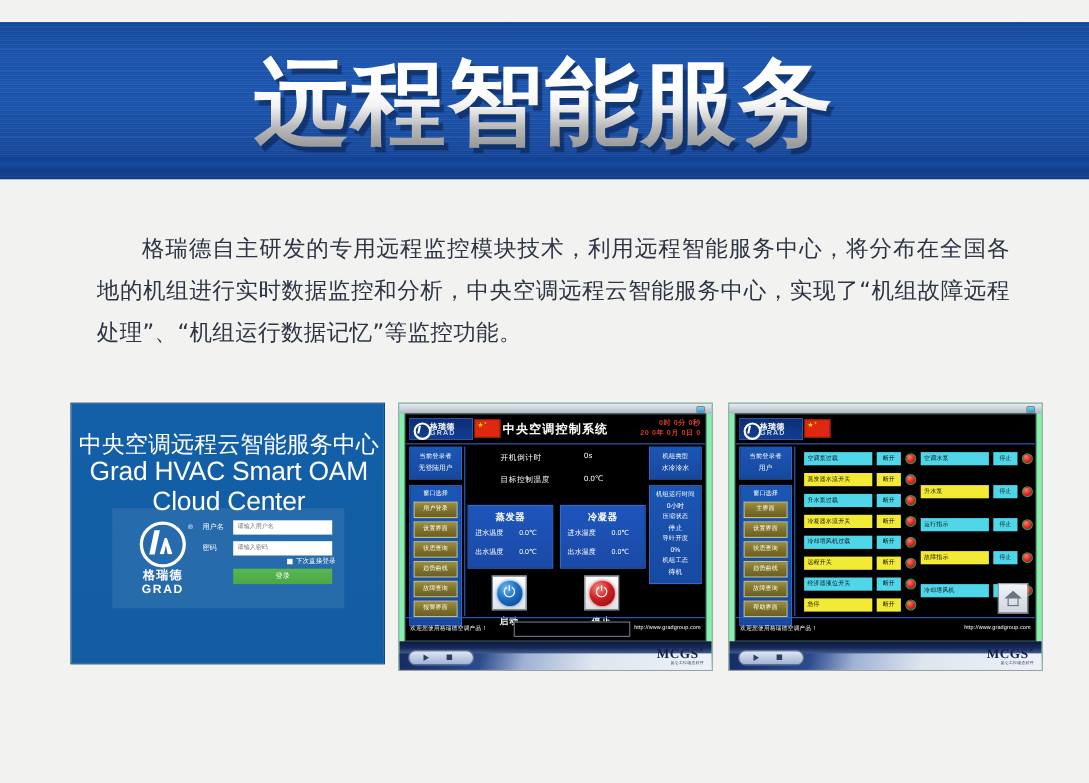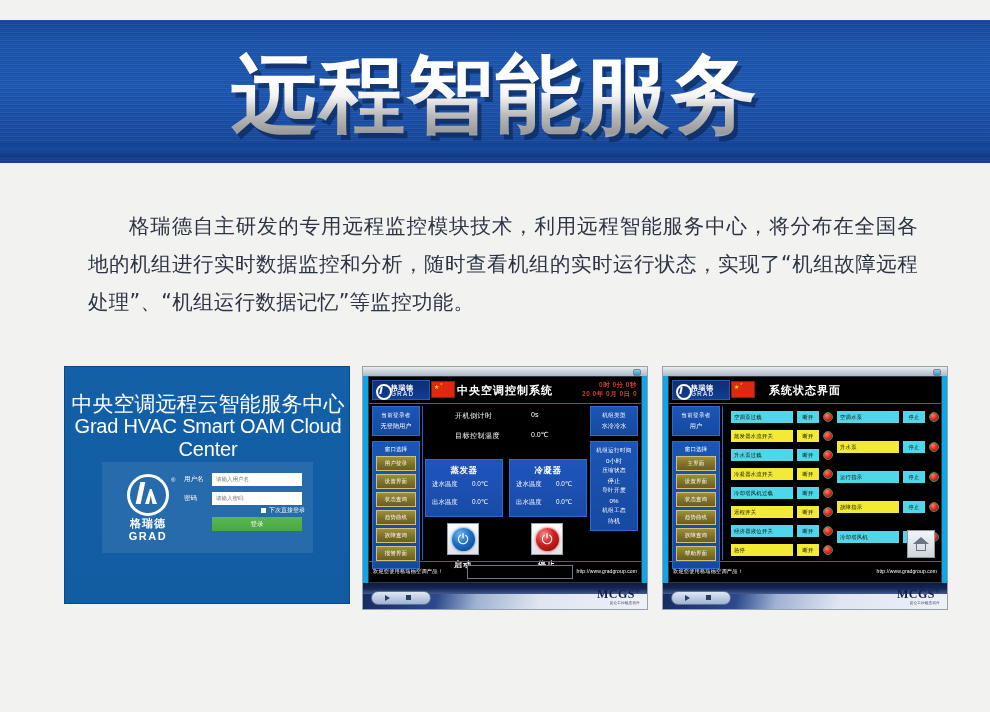--- a/index.html
+++ b/index.html
@@ -73,21 +73,21 @@
     border:1px solid #0d4a85;
     overflow:hidden;
   }
   .login-title-cn{
     position:absolute;left:0;top:23px;width:286px;text-align:center;
     font-family:"DejaVu Sans","Liberation Sans",sans-serif;
     font-size:21px;color:#ffffff;font-weight:500;letter-spacing:0px;
   }
   .login-title-en{
     position:absolute;left:0;top:48px;width:286px;text-align:center;
-    font-size:20px;color:#ffffff;font-weight:500;letter-spacing:-0.2px;
+    font-size:24px;color:#ffffff;font-weight:500;letter-spacing:-0.2px;
   }
   .login-card{
     position:absolute;left:37px;top:95px;width:211px;height:91px;
     background:rgba(255,255,255,0.085);
   }
   .brand{
     position:absolute;left:10px;top:8px;width:72px;height:76px;
     text-align:center;
   }
   .brand-mark{
@@ -129,21 +129,21 @@
     position:absolute;left:28px;top:44px;width:90px;height:14px;
     background:#52b04c;
     background:linear-gradient(to bottom,#58b850 0%,#4ca646 100%);
     color:#ffffff;font-size:6.5px;text-align:center;line-height:14px;
     border:none;
   }
 
   
   .hmi{
     position:absolute;inset:0;
-    background:#0ea5e9;
+    background:#86efac;
     border:1px solid #9aa0a8;
     overflow:hidden;
   }
   .hmi-chrome-top{
     position:absolute;left:0;top:0;width:100%;height:9px;
     background:linear-gradient(to bottom,#e9edf2 0%,#c8cfd8 55%,#aeb7c2 100%);
   }
   .hmi-dot{
     position:absolute;right:6px;top:2px;width:6px;height:5px;border-radius:2px;
     background:linear-gradient(to bottom,#7fd4ef,#2f93c6);
@@ -355,21 +355,21 @@
   }
 </style>
 </head>
 <body>
 
 <div class="banner">
   <div class="banner-title">远程智能服务</div>
 </div>
 <div class="banner-strip"></div>
 
-<div class="para">格瑞德自主研发的专用远程监控模块技术，利用远程智能服务中心，将分布在全国各地的机组进行实时数据监控和分析，随时查看机组的实时运行状态，实现了“机组故障远程处理”、“机组运行数据记忆”等监控功能。</div>
+<div class="para">格瑞德自主研发的专用远程监控模块技术，利用远程智能服务中心，将分布在全国各地的机组进行实时数据监控和分析，中央空调远程云智能服务中心，实现了“机组故障远程处理”、“机组运行数据记忆”等监控功能。</div>
 
 <div class="panels">
 
   <div class="panel p1">
     <div class="login-win">
       <div class="login-title-cn">中央空调远程云智能服务中心</div>
       <div class="login-title-en">Grad HVAC Smart OAM Cloud Center</div>
 
       <div class="login-card">
 
@@ -538,21 +538,20 @@
         <div class="hmi-head">
           <div class="hmi-logo">
             <div class="ring"></div>
             <div class="txt1">格瑞德</div>
             <div class="txt2">GRAD</div>
           </div>
           <div class="hmi-flag">
             <span class="s">★</span>
             <span class="s2">★</span>
           </div>
-          <div class="hmi-title">系统状态界面</div>
         </div>
 
         <div class="side">
           <div class="side-box">
             <div class="t">当前登录者</div>
             <div class="v">用户</div>
           </div>
           <div class="side-menu">
             <div class="hd">窗口选择</div>
             <div class="mbtn">主界面</div>

